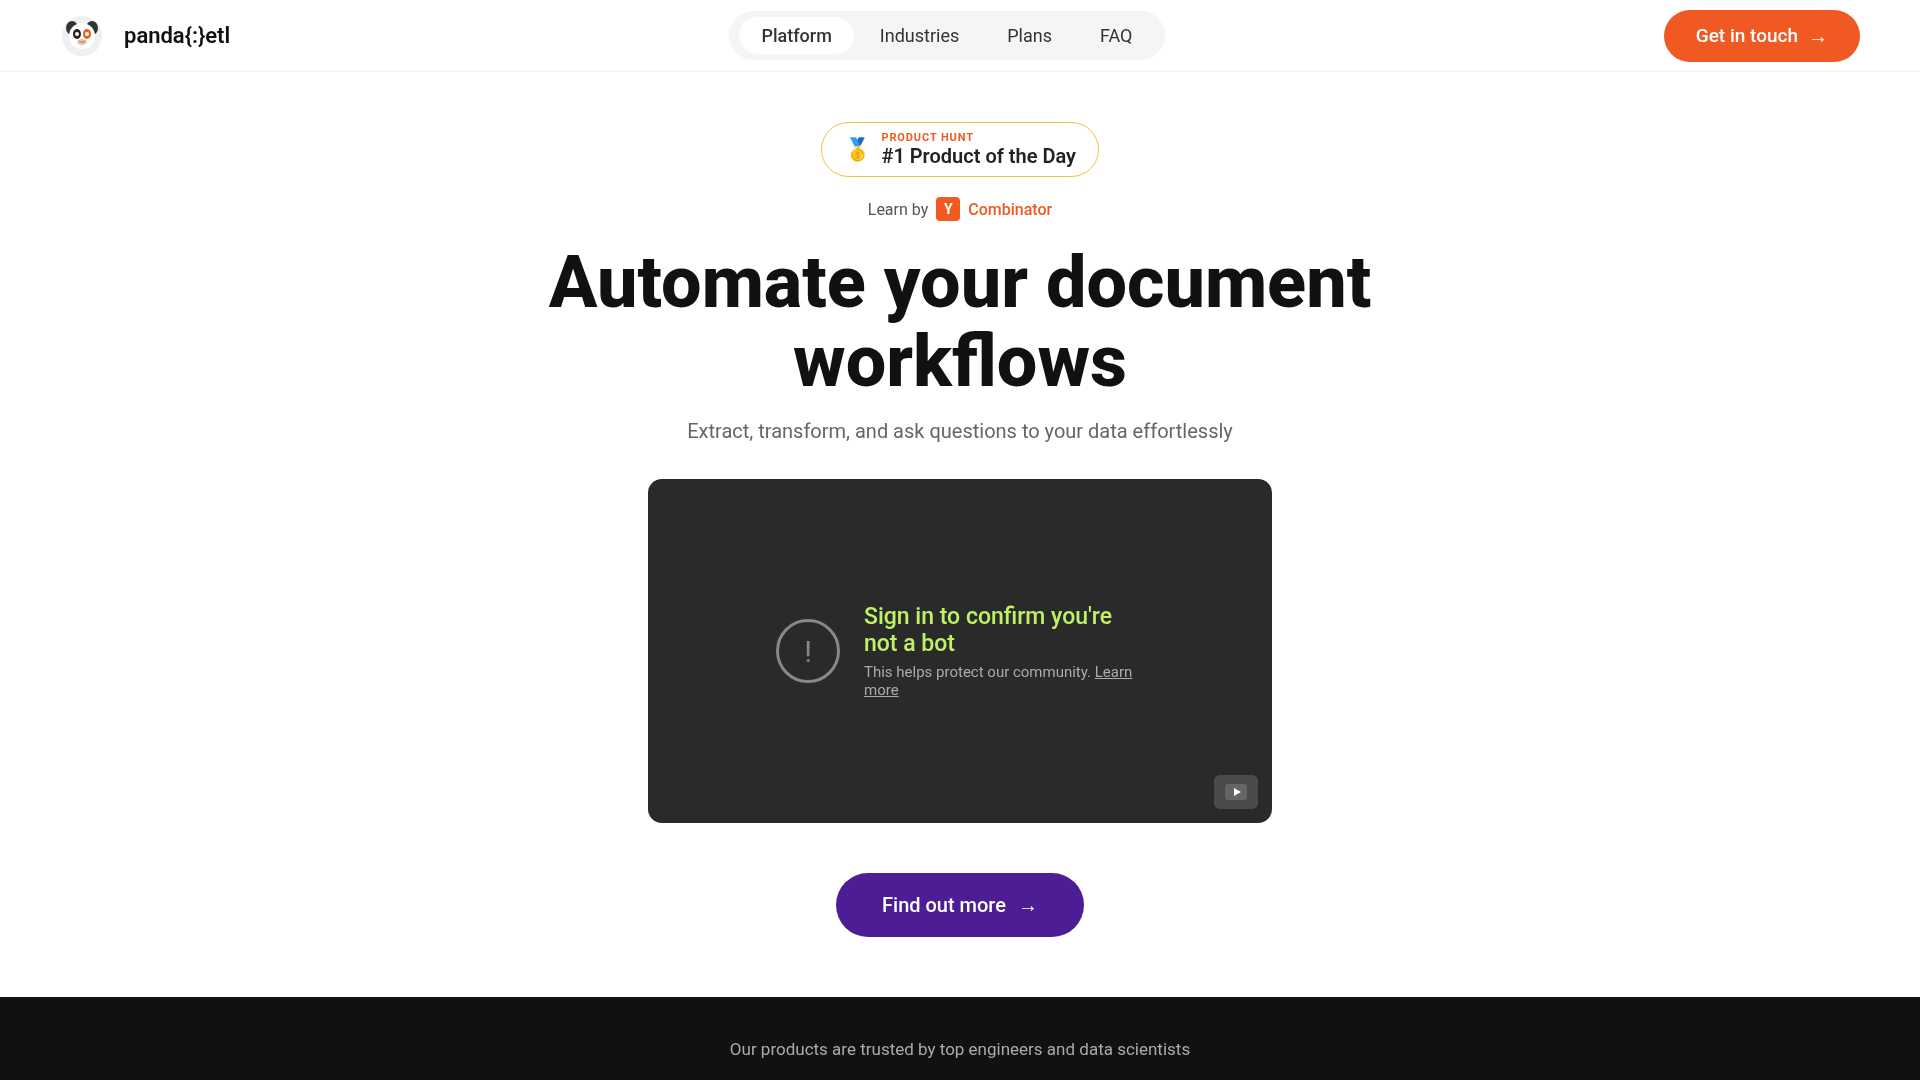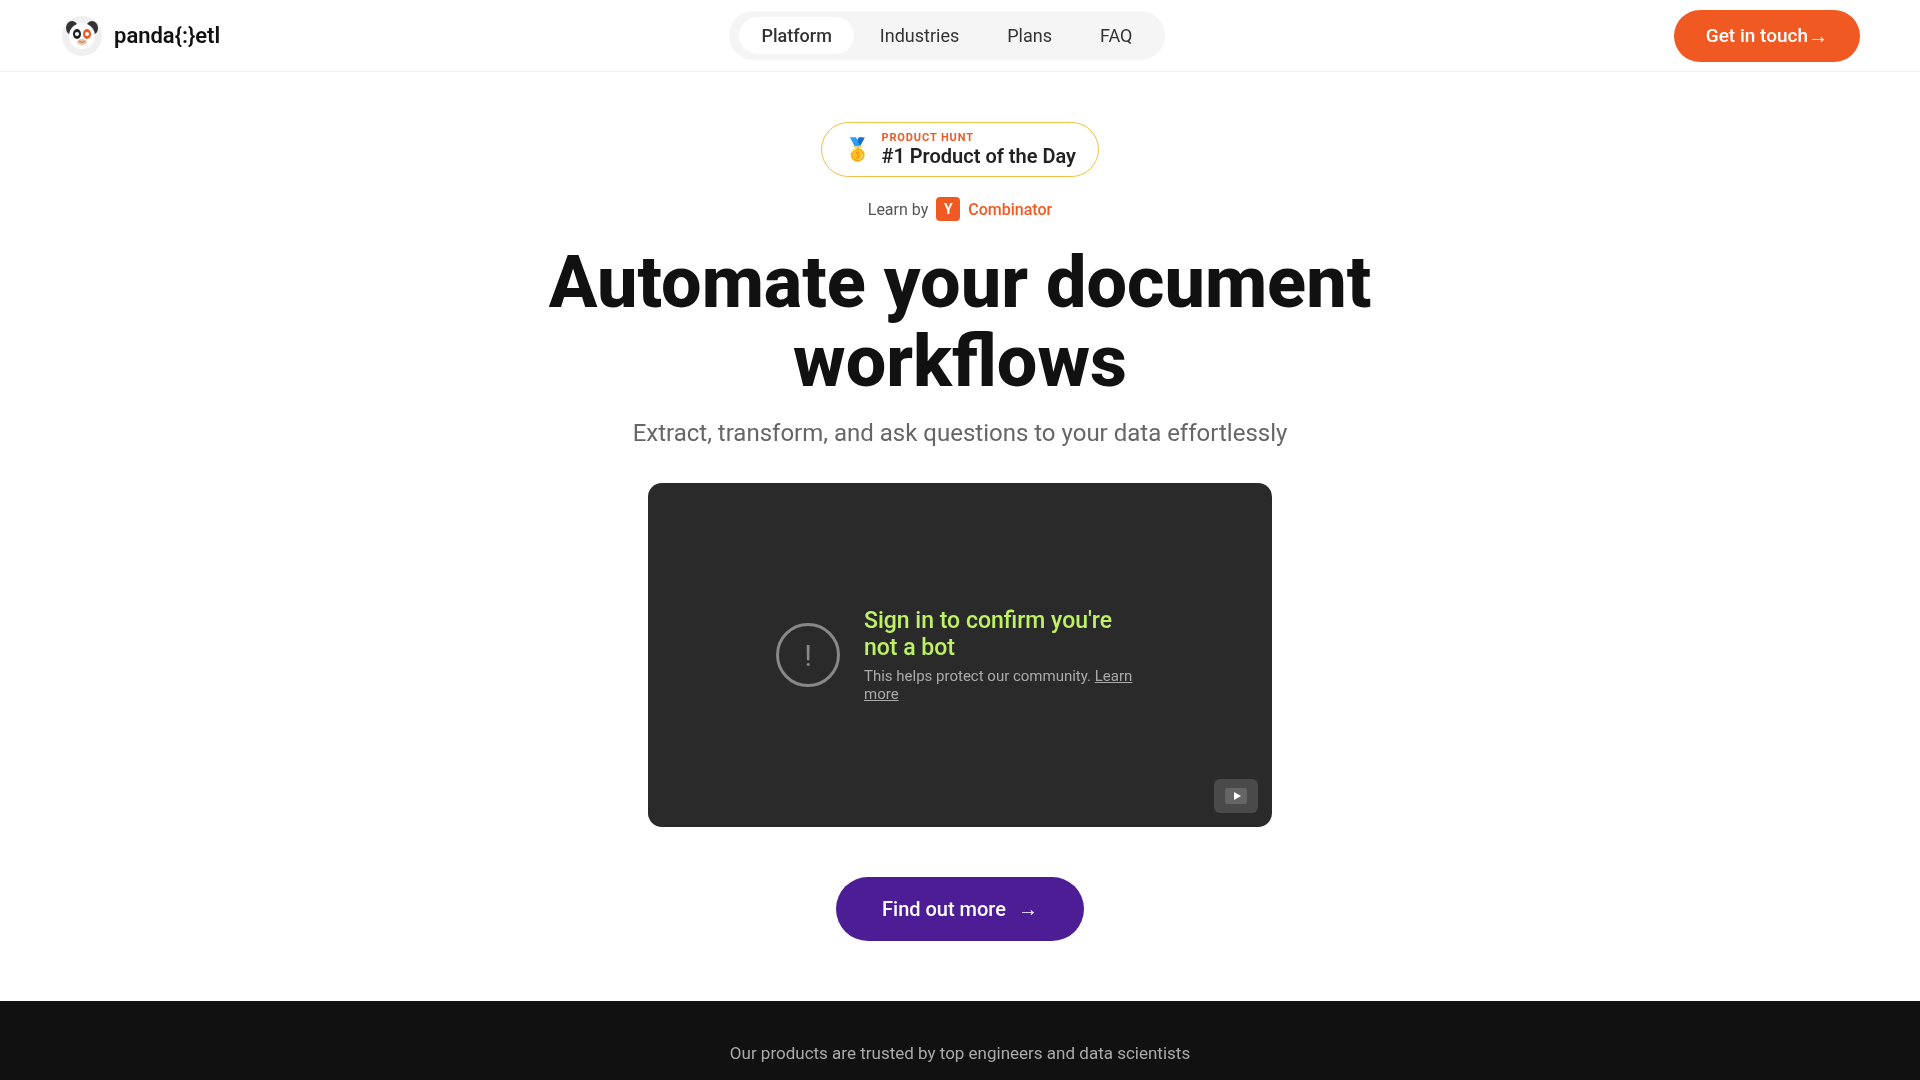--- a/index.html
+++ b/index.html
@@ -23,21 +23,21 @@
       justify-content: space-between;
       padding: 0 60px;
       height: 72px;
       background: #fff;
       border-bottom: 1px solid #f0f0f0;
     }
 
     .logo-area {
       display: flex;
       align-items: center;
-      gap: 10px;
+      gap: 20px;
       cursor: pointer;
       text-align: right;
     }
 
     .logo-icon {
       width: 44px;
       height: 44px;
     }
 
     .logo-text {
@@ -76,20 +76,21 @@
       background: #f05a22;
       color: #fff;
       border: none;
       border-radius: 999px;
       padding: 14px 32px;
       font-size: 19px;
       font-weight: 500;
       cursor: pointer;
       display: flex;
       align-items: center;
+      gap: 10px;
       font-family: inherit;
     }
 
     
     .hero {
       display: flex;
       flex-direction: column;
       align-items: center;
       padding: 50px 60px 60px;
     }
@@ -154,21 +155,21 @@
       font-size: 72px;
       font-weight: 800;
       color: #111;
       text-align: center;
       line-height: 1.1;
       margin-bottom: 18px;
       max-width: 900px;
     }
 
     .hero-subtitle {
-      font-size: 24px;
+      font-size: 20px;
       color: #666;
       text-align: center;
       margin-bottom: 36px;
     }
 
     
     .video-container {
       width: 624px;
       height: 344px;
       background: #2a2a2a;

